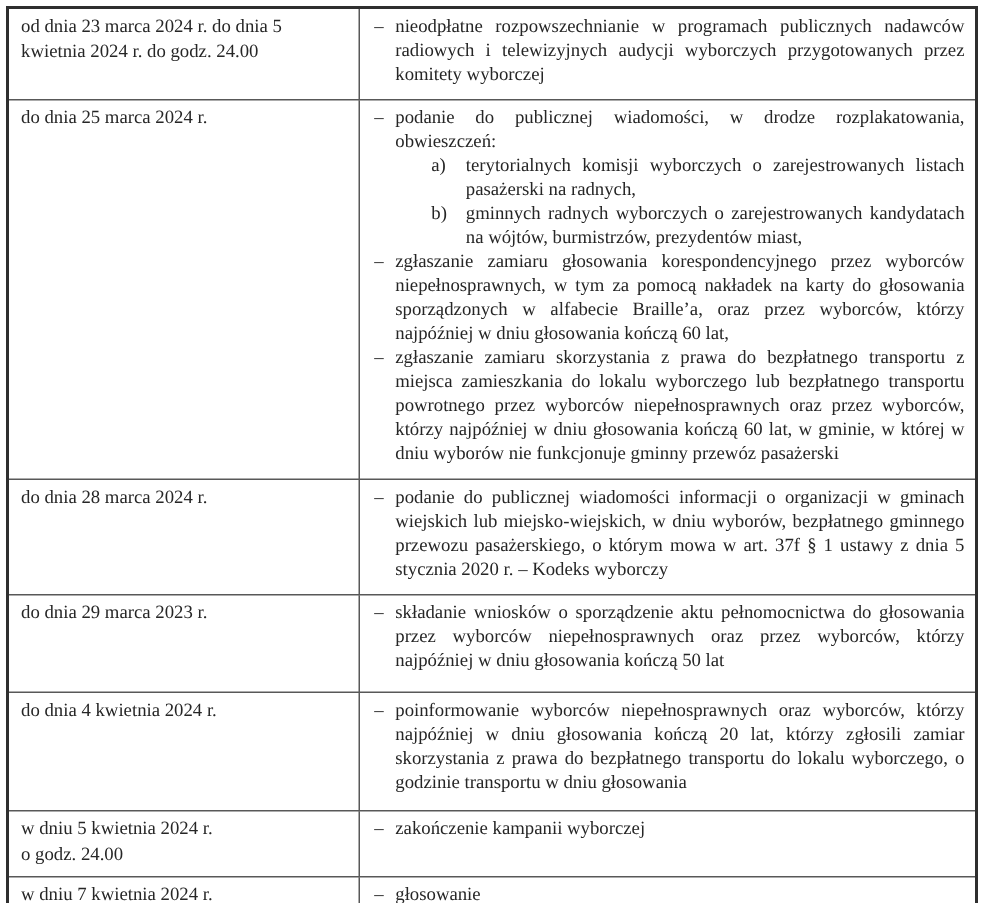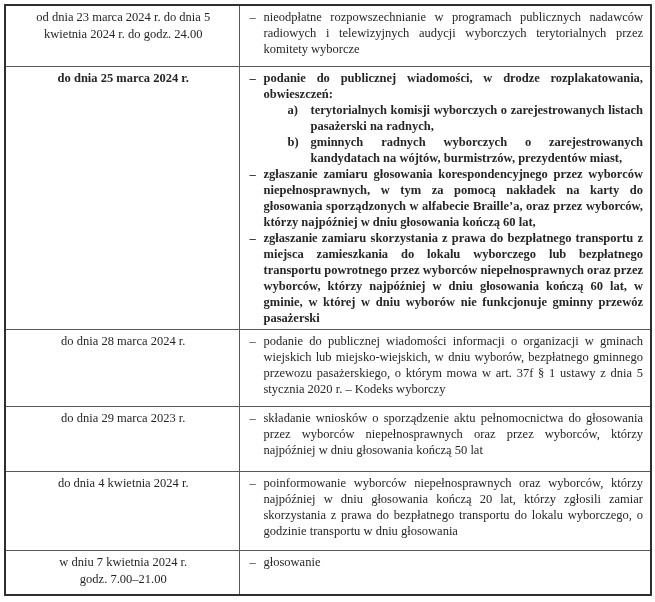--- a/index.html
+++ b/index.html
@@ -30,21 +30,20 @@
     border: 1px solid #585858;
     vertical-align: top;
     font-size: 12.5px;
   }
   col.col-date  { width: 234px; }
   col.col-tasks { width: 412px; }
 
   td.date-cell {
     padding: 3px 6px 3px 8px;
     line-height: 17px;
-    text-align: center;
   }
   .date-text { white-space: pre-line; }
 
   td.tasks-cell {
     padding: 3px 7px 3px 0;
     line-height: 16px;
   }
   .item {
     position: relative;
     padding-left: 24px;
@@ -59,21 +58,21 @@
     padding-left: 71px;
     text-align: justify;
   }
   .subitem > .marker {
     position: absolute;
     left: 48px;
   }
 
   
   tr:nth-child(1) > td { height: 54px; }
-  tr:nth-child(2) > td { height: 246px; font-weight: bold; }
+  tr:nth-child(2) > td { height: 246px; }
   tr:nth-child(3) > td { height: 70px; margin-top: 23px; }
   tr:nth-child(4) > td { height: 58px; }
   tr:nth-child(5) > td { height: 72px; }
   tr:nth-child(6) > td { height: 37px; }
   tr:nth-child(7) > td { height: 39px; }
 </style>
 </head>
 <body>
 
 <div class="page">
@@ -81,21 +80,21 @@
     <colgroup>
       <col class="col-date">
       <col class="col-tasks">
     </colgroup>
     <tbody id="table-body">
         <tr>
           <td class="date-cell">
             <div class="date-text">od dnia 23 marca 2024 r. do dnia 5 kwietnia 2024 r. do godz. 24.00</div>
           </td>
           <td class="tasks-cell">
-            <div class="item"><span class="dash">–</span><span>nieodpłatne rozpowszechnianie w programach publicznych nadawców radiowych i telewizyjnych audycji wyborczych terytorialnych przez komitety wyborcze</span></div>
+            <div class="item"><span class="dash">–</span><span>nieodpłatne rozpowszechnianie w programach publicznych nadawców radiowych i telewizyjnych audycji wyborczych przygotowanych przez komitety wyborczej</span></div>
           </td>
         </tr>
         <tr>
           <td class="date-cell">
             <div class="date-text">do dnia 25 marca 2024 r.</div>
           </td>
           <td class="tasks-cell">
             <div class="item"><span class="dash">–</span><span>podanie do publicznej wiadomości, w drodze rozplakatowania, obwieszczeń:</span></div>
             <div class="subitem"><span class="marker">a)</span><span>terytorialnych komisji wyborczych o zarejestrowanych listach pasażerski na radnych,</span></div>
             <div class="subitem"><span class="marker">b)</span><span>gminnych radnych wyborczych o zarejestrowanych kandydatach na wójtów, burmistrzów, prezydentów miast,</span></div>
@@ -122,20 +121,29 @@
         <tr>
           <td class="date-cell">
             <div class="date-text">do dnia 4 kwietnia 2024 r.</div>
           </td>
           <td class="tasks-cell">
             <div class="item"><span class="dash">–</span><span>poinformowanie wyborców niepełnosprawnych oraz wyborców, którzy najpóźniej w dniu głosowania kończą 20 lat, którzy zgłosili zamiar skorzystania z prawa do bezpłatnego transportu do lokalu wyborczego, o godzinie transportu w dniu głosowania</span></div>
           </td>
         </tr>
         <tr>
           <td class="date-cell">
+            <div class="date-text">w dniu 5 kwietnia 2024 r.
+o godz. 24.00</div>
+          </td>
+          <td class="tasks-cell">
+            <div class="item"><span class="dash">–</span><span>zakończenie kampanii wyborczej</span></div>
+          </td>
+        </tr>
+        <tr>
+          <td class="date-cell">
             <div class="date-text">w dniu 7 kwietnia 2024 r.
 godz. 7.00–21.00</div>
           </td>
           <td class="tasks-cell">
             <div class="item"><span class="dash">–</span><span>głosowanie</span></div>
           </td>
         </tr>
       </tbody>
   </table>
 </div>

